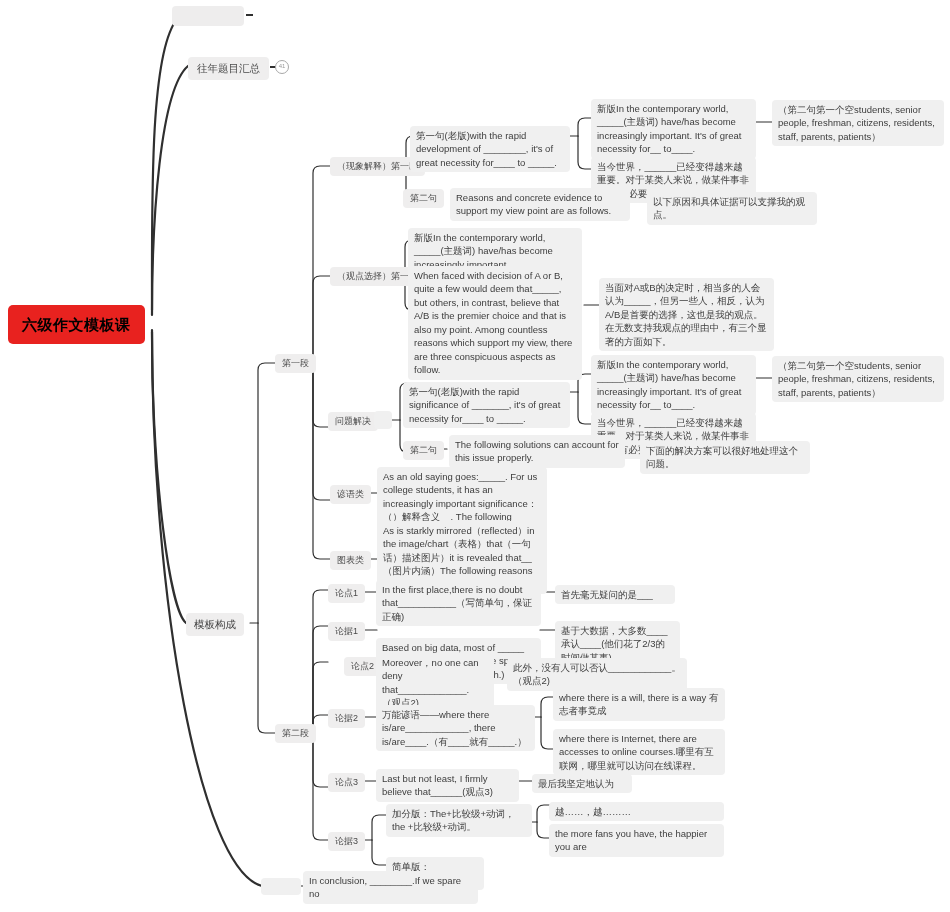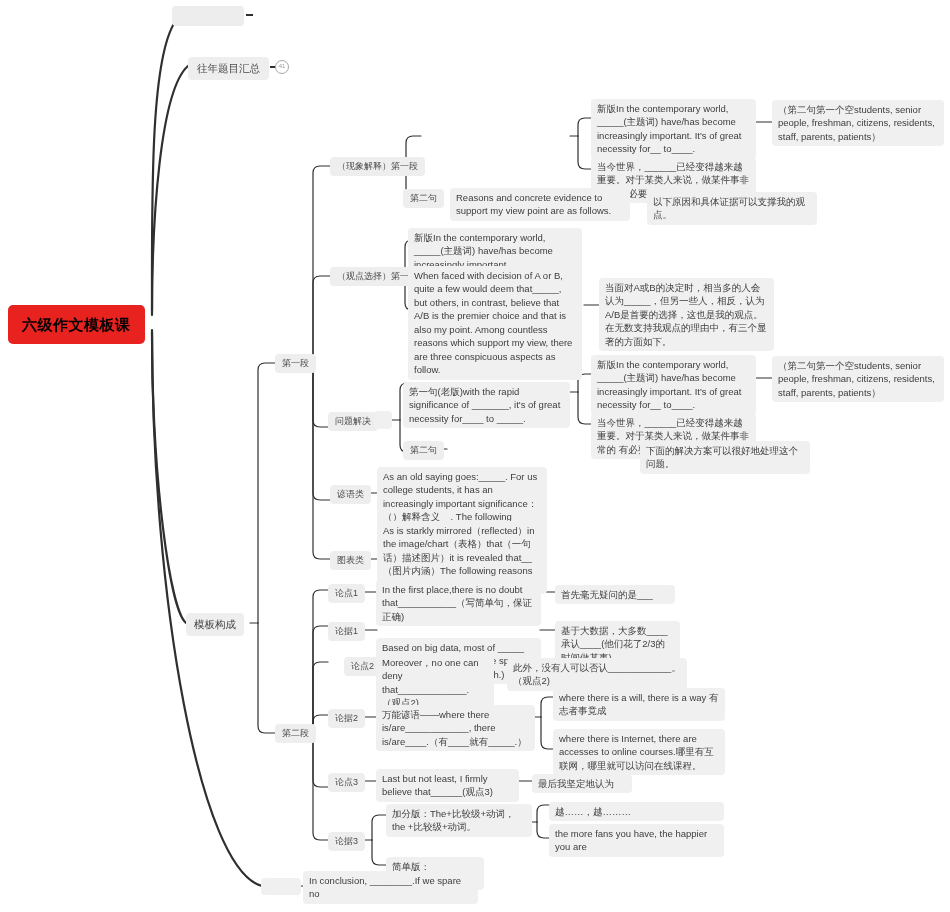--- a/index.html
+++ b/index.html
@@ -195,20 +195,21 @@
 
   <div class="node big" style="left:186px;top:613px;">模板构成</div>
 
   <div class="node lab" style="left:275px;top:354px;">第一段</div>
   <div class="node lab" style="left:275px;top:724px;">第二段</div>
 
   <div class="node lab" style="left:330px;top:157px;">（现象解释）第一段</div>
 
   <div class="node lab" style="left:403px;top:127px;width:0;height:0;opacity:0;"></div>
 
+  <div class="node" style="left:410px;top:126px;width:160px;">第一句(老版)with the rapid development of ________, it's of great necessity for____ to _____.</div>
 
   <div class="node" style="left:591px;top:99px;width:165px;">新版In the contemporary world, _____(主题词) have/has become increasingly important. It's of great necessity for__ to____.</div>
   <div class="node" style="left:772px;top:100px;width:172px;">（第二句第一个空students, senior people, freshman, citizens, residents, staff, parents, patients）</div>
 
   <div class="node" style="left:591px;top:157px;width:165px;">当今世界，______已经变得越来越重要。对于某类人来说，做某件事非常的 有必要。</div>
 
   <div class="node lab" style="left:403px;top:189px;">第二句</div>
   <div class="node" style="left:450px;top:188px;width:180px;">Reasons and concrete evidence to support my view point are as follows.</div>
   <div class="node" style="left:647px;top:192px;width:170px;">以下原因和具体证据可以支撑我的观点。</div>
 
@@ -222,20 +223,21 @@
   <div class="node lab" style="left:328px;top:412px;">问题解决</div>
   <div class="node empty" style="left:374px;top:411px;width:18px;height:18px;"></div>
 
   <div class="node" style="left:403px;top:382px;width:167px;">第一句(老版)with the rapid significance of _______, it's of great necessity for____ to _____.</div>
 
   <div class="node" style="left:591px;top:355px;width:165px;">新版In the contemporary world, _____(主题词) have/has become increasingly important. It's of great necessity for__ to____.</div>
   <div class="node" style="left:772px;top:356px;width:172px;">（第二句第一个空students, senior people, freshman, citizens, residents, staff, parents, patients）</div>
   <div class="node" style="left:591px;top:413px;width:165px;">当今世界，______已经变得越来越重要。对于某类人来说，做某件事非常的 有必要。</div>
 
   <div class="node lab" style="left:403px;top:441px;">第二句</div>
+  <div class="node" style="left:449px;top:435px;width:176px;">The following solutions can account for this issue properly.</div>
   <div class="node" style="left:640px;top:441px;width:170px;">下面的解决方案可以很好地处理这个问题。</div>
 
   <div class="node lab" style="left:330px;top:485px;">谚语类</div>
   <div class="node" style="left:377px;top:467px;width:170px;">As an old saying goes:_____. For us college students, it has an increasingly important significance：（）解释含义__. The following reasons can account for this issue.</div>
 
   <div class="node lab" style="left:330px;top:551px;">图表类</div>
   <div class="node" style="left:377px;top:521px;width:170px;">As is starkly mirrored（reflected）in the image/chart（表格）that（一句话）描述图片）it is revealed that__（图片内涵）The following reasons can account for this issue.（过渡句）</div>
 
   <div class="node lab" style="left:328px;top:584px;">论点1</div>
   <div class="node" style="left:376px;top:580px;width:165px;">In the first place,there is no doubt that___________（写简单句，保证正确)</div>

